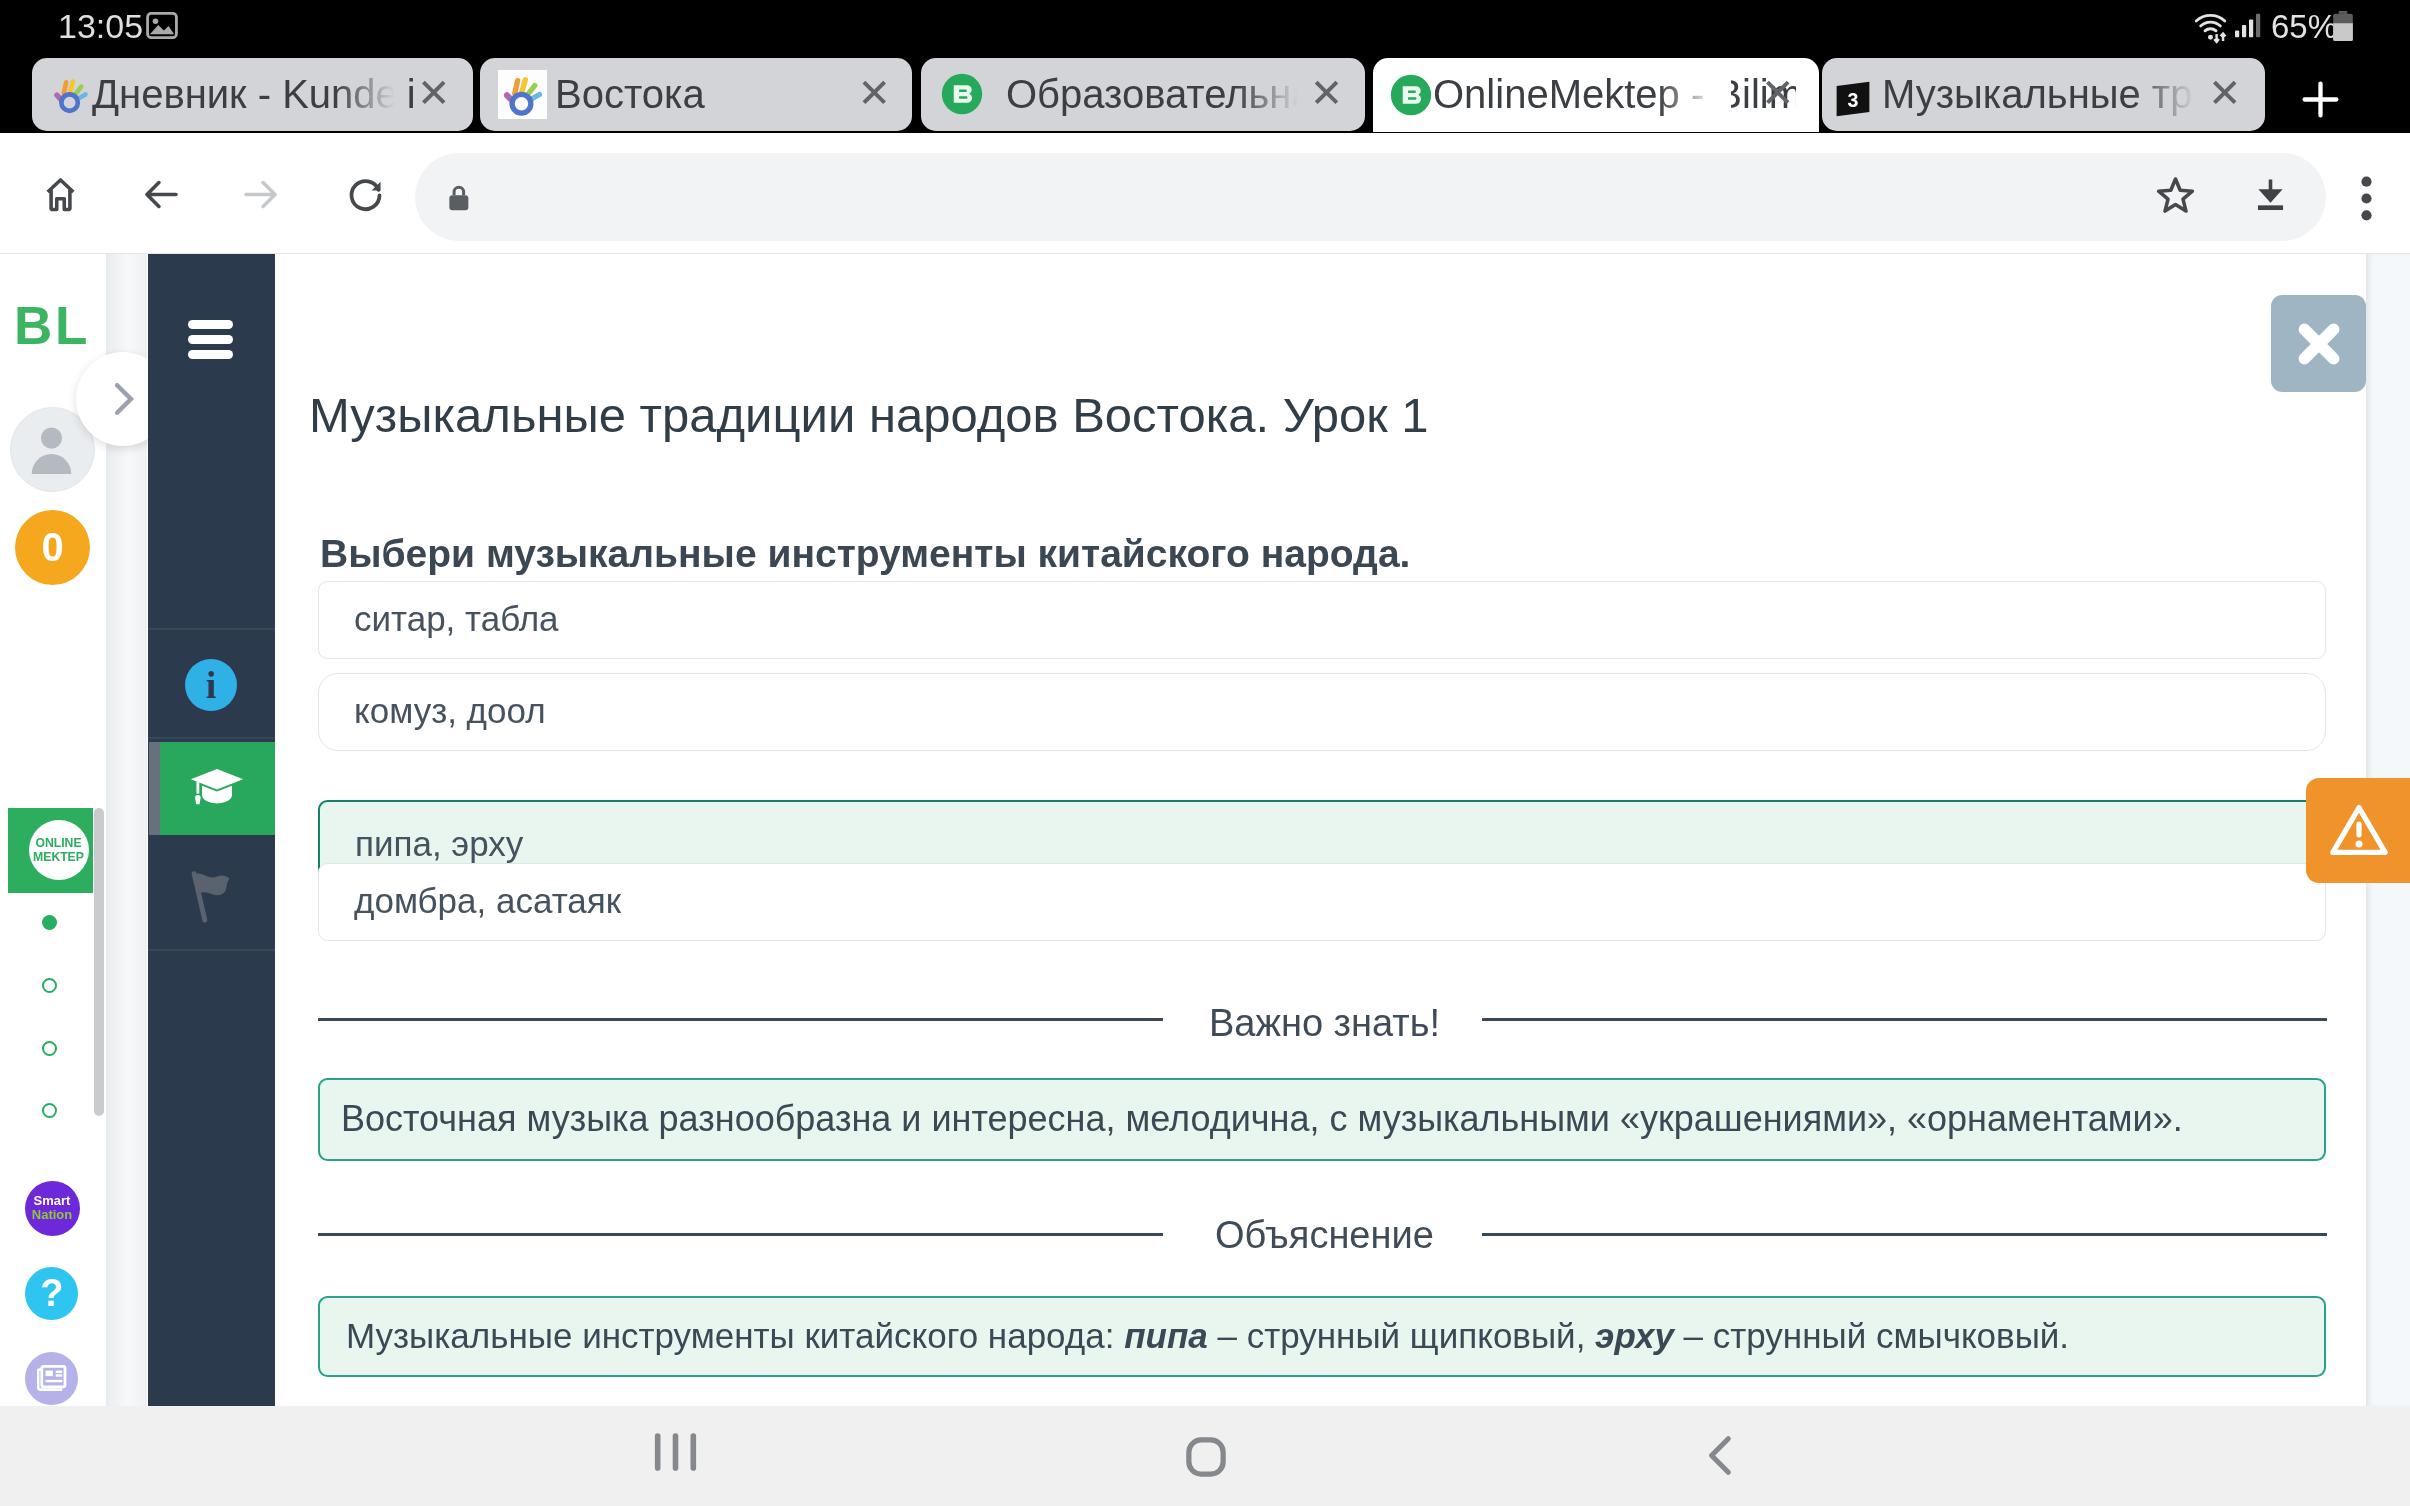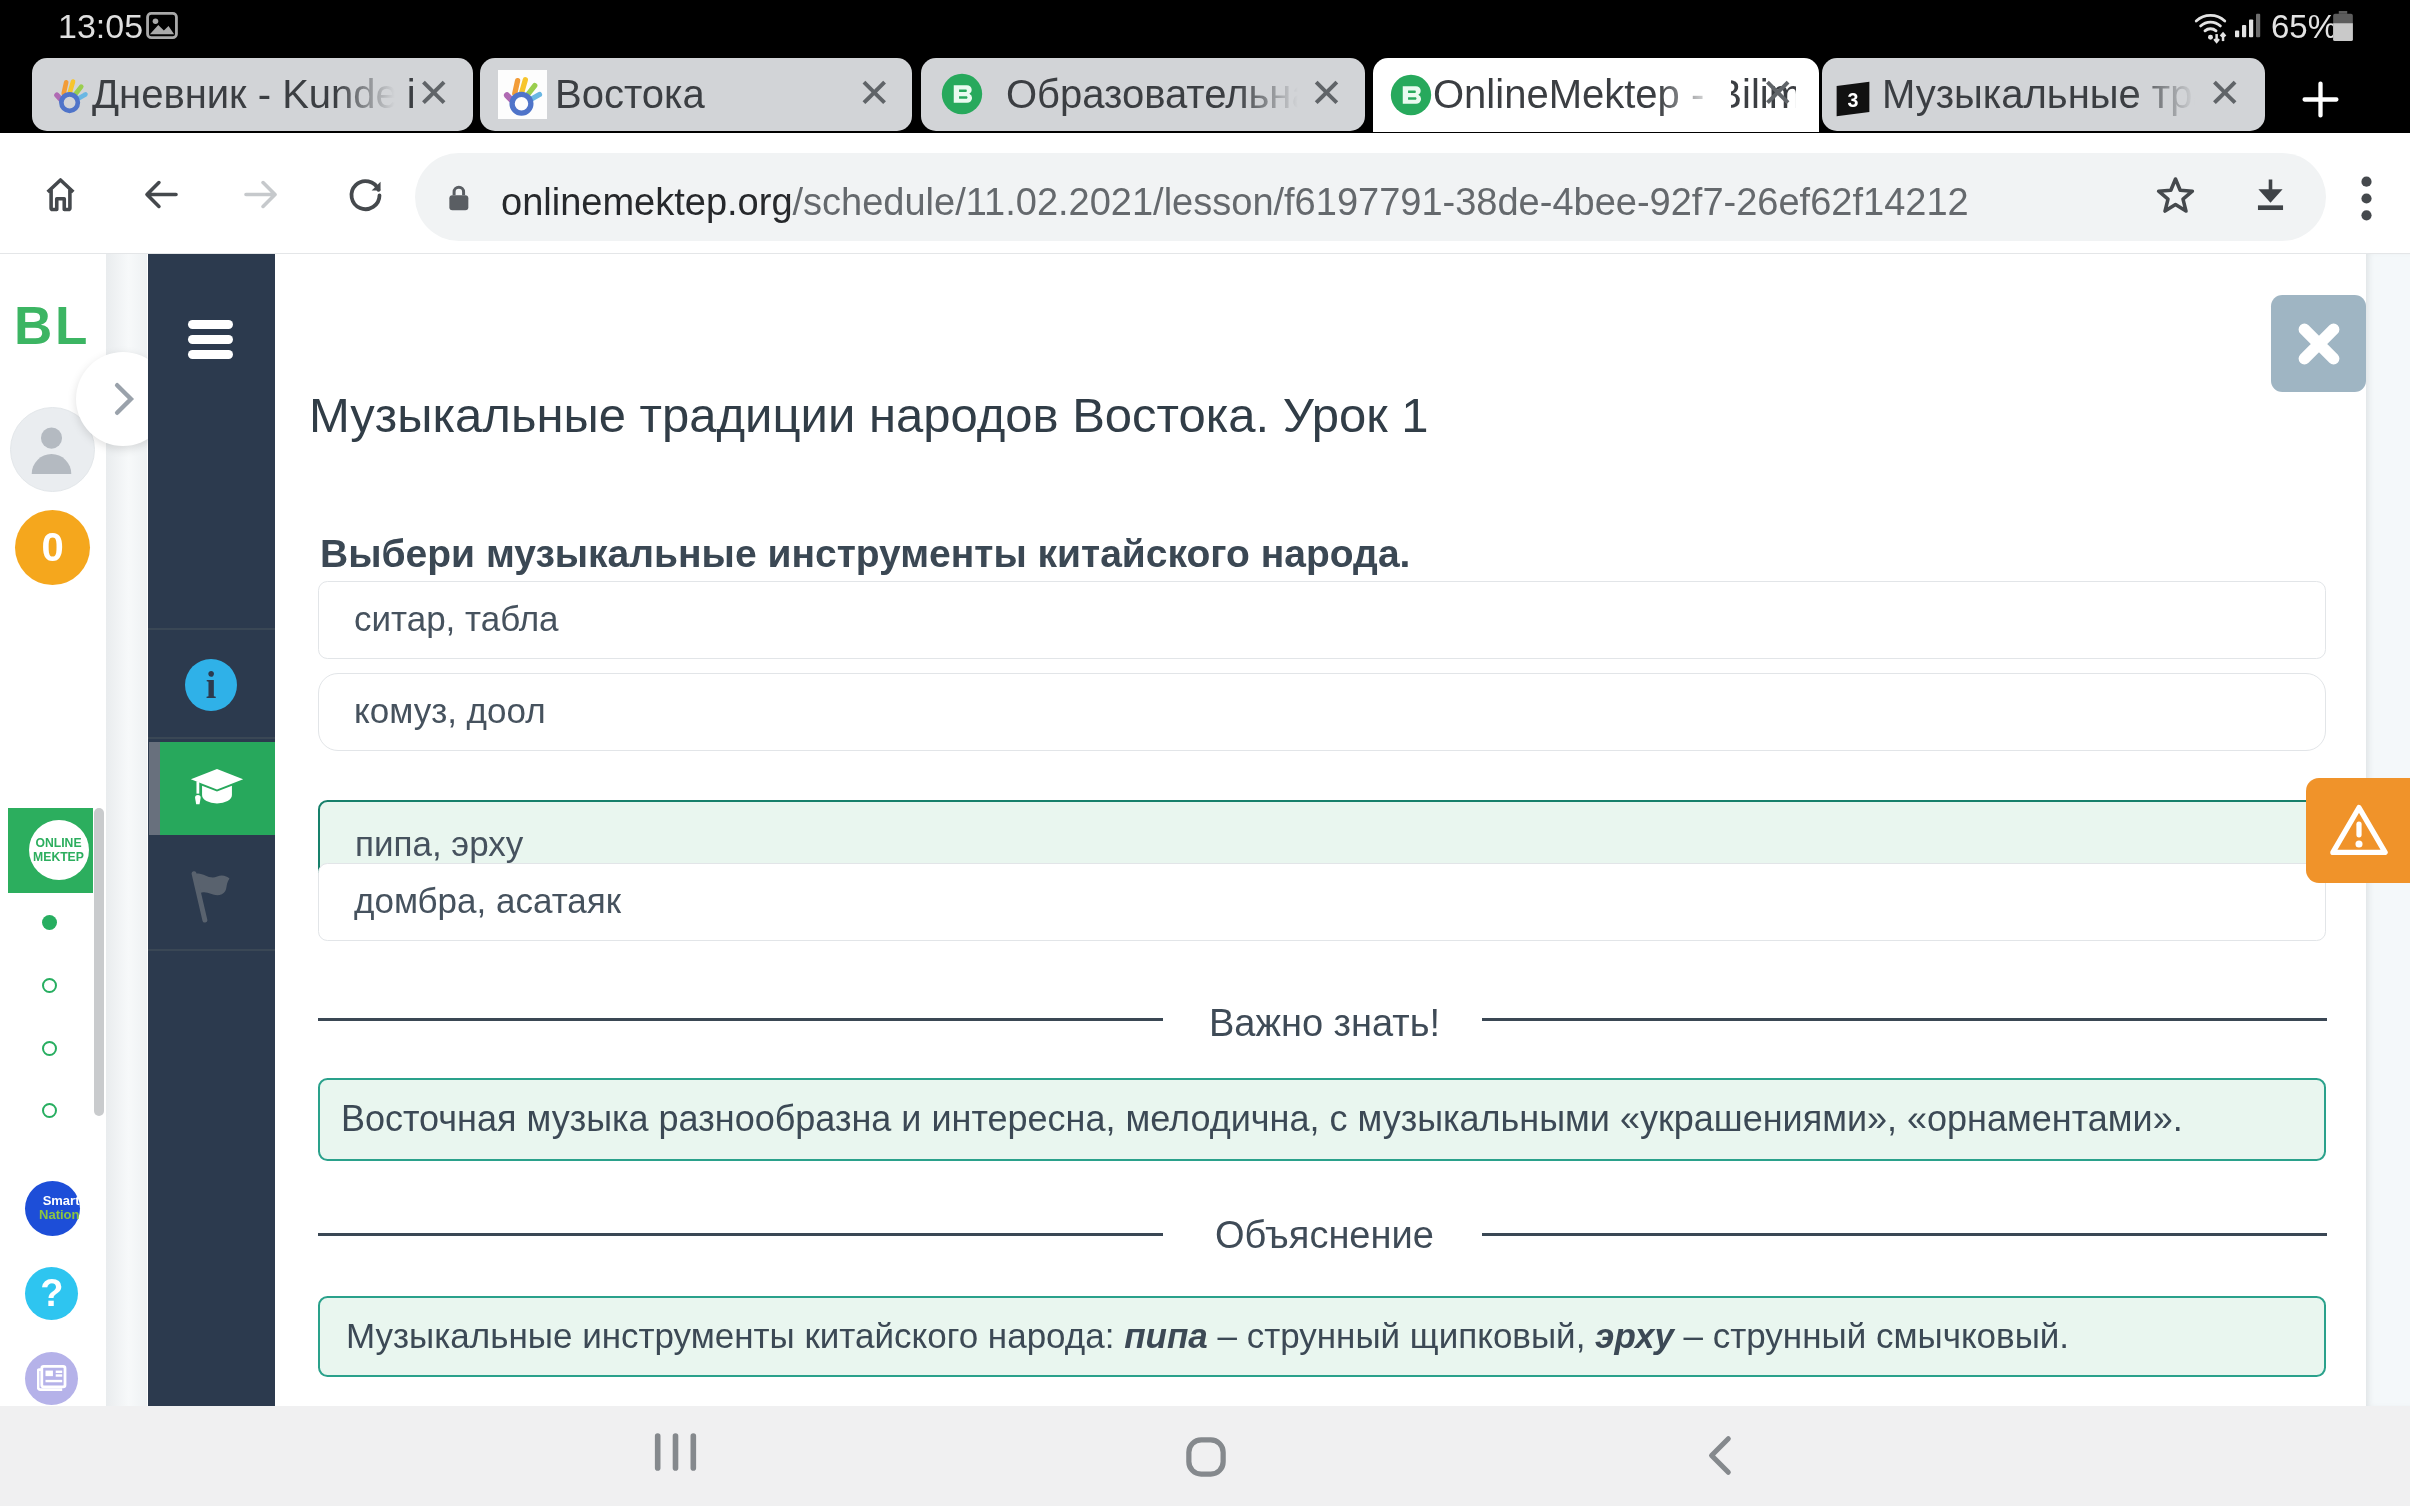--- a/index.html
+++ b/index.html
@@ -33,21 +33,21 @@
 
 #bl { left:14px; top:41px; font-size:53px; font-weight:bold; color:#3cb563; letter-spacing:2.8px; }
 .circ { position:absolute; border-radius:50%; }
 #chevcirc { left:76px; top:98px; width:94px; height:94px; background:#fff; border-radius:50%; box-shadow:0 2.8px 9.4px rgba(0,0,0,0.13); }
 #avatar { left:10.4px; top:153px; width:85px; height:85px; background:#eaedf0; border:1.9px solid #e3e7ea; }
 #orangec { left:15px; top:256px; width:75px; height:75px; background:#f5a71d; color:#fff; font-size:40px; font-weight:bold; text-align:center; line-height:75px; }
 #omlogo { left:7.5px; top:554px; width:85px; height:85px; background:#2cae5e; }
 #omlogo .wc { position:absolute; left:21px; top:12.2px; width:60px; height:60px; background:#fff; border-radius:50%; text-align:center; color:#2cae5e; font-size:12.2px; font-weight:bold; line-height:14px; padding-top:16px; letter-spacing:0; }
 #lsbscroll { left:94px; top:554px; width:10.4px; height:308px; background:#c9cbcd; border-radius:5.6px; }
 .dot { position:absolute; left:42px; width:15px; height:15px; border-radius:50%; }
-#smartn { left:24.5px; top:927px; width:55px; height:55px; background:#1d4ed8; text-align:right; color:#fff; font-weight:bold; font-size:13px; line-height:14px; padding-top:13px; }
+#smartn { left:24.5px; top:927px; width:55px; height:55px; background:#6d28d9; text-align:center; color:#fff; font-weight:bold; font-size:13px; line-height:14px; padding-top:13px; }
 #smartn span { color:#8dc63f; }
 #helpq { left:25.4px; top:1013px; width:53px; height:53px; background:#2ec5f0; color:#fff; font-size:38px; font-weight:bold; text-align:center; line-height:53px; }
 #newsc { left:25.4px; top:1098px; width:53px; height:53px; background:#b5b2e9; }
 
 
 .bars div { position:absolute; left:188px; width:45px; height:9.4px; background:#fff; border-radius:4.7px; }
 .divider { position:absolute; left:148px; width:127px; height:1.9px; background:#3a4755; }
 #infoc { left:185px; top:405px; width:52px; height:52px; background:#2fb1e8; text-align:center; color:#2c3a4e; font-size:38px; font-weight:bold; line-height:52px; font-family:"Liberation Serif",serif; }
 #navscroll { left:149px; top:488px; width:11.3px; height:93px; background:#68707d; }
 #greentile { left:160px; top:488px; width:115px; height:93px; background:#27a85c; }
@@ -177,21 +177,20 @@
     </svg>
   <svg class="abs" style="left:345px; top:41px;" width="41" height="41" viewBox="0 0 24 24">
       <path d="M19.6 9.3 A8.2 8.2 0 1 0 20.2 12.5" fill="none" stroke="#45494d" stroke-width="2.2" stroke-linecap="round"></path>
       <path d="M20.8 4.5 V9.7 H15.6 Z" fill="#45494d"></path>
     </svg>
   <div class="abs" id="urlpill"></div>
   <svg class="abs" style="left:448px; top:48px;" width="21.7" height="34" viewBox="0 0 16 20">
       <rect x="1" y="8" width="14" height="11" rx="2.2" fill="#5a5e63"></rect>
       <path d="M4.5 8 V5.5 a3.5 3.5 0 0 1 7 0 V8" fill="none" stroke="#5a5e63" stroke-width="2.2"></path>
     </svg>
-  <div class="abs" id="urltext"><b>onlinemektep.org</b>/schedule/11.02.2021/lesson/f6197791-38de-4bee-92f7-26ef62f14212</div>
   <svg class="abs" style="left:2153px; top:40px;" width="45" height="45" viewBox="0 0 24 24">
       <path d="M12 3.2 L14.5 9.2 L21 9.7 L16 13.9 L17.6 20.3 L12 16.8 L6.4 20.3 L8 13.9 L3 9.7 L9.5 9.2 Z" fill="none" stroke="#45494d" stroke-width="1.9" stroke-linejoin="round"></path>
     </svg>
   <svg class="abs" style="left:2249px; top:41px;" width="43" height="43" viewBox="0 0 24 24">
       <path d="M12 3 V13.5 M7.5 9.5 L12 14.5 L16.5 9.5 Z" fill="#3f4347" stroke="#3f4347" stroke-width="2"></path>
       <rect x="5" y="17.5" width="14" height="2.6" fill="#3f4347"></rect>
     </svg>
   <svg class="abs" style="left:2356px; top:42px;" width="21" height="47" viewBox="0 0 10 24">
       <g fill="#45494d">
         <circle cx="5" cy="3.4" r="2.6"></circle>

